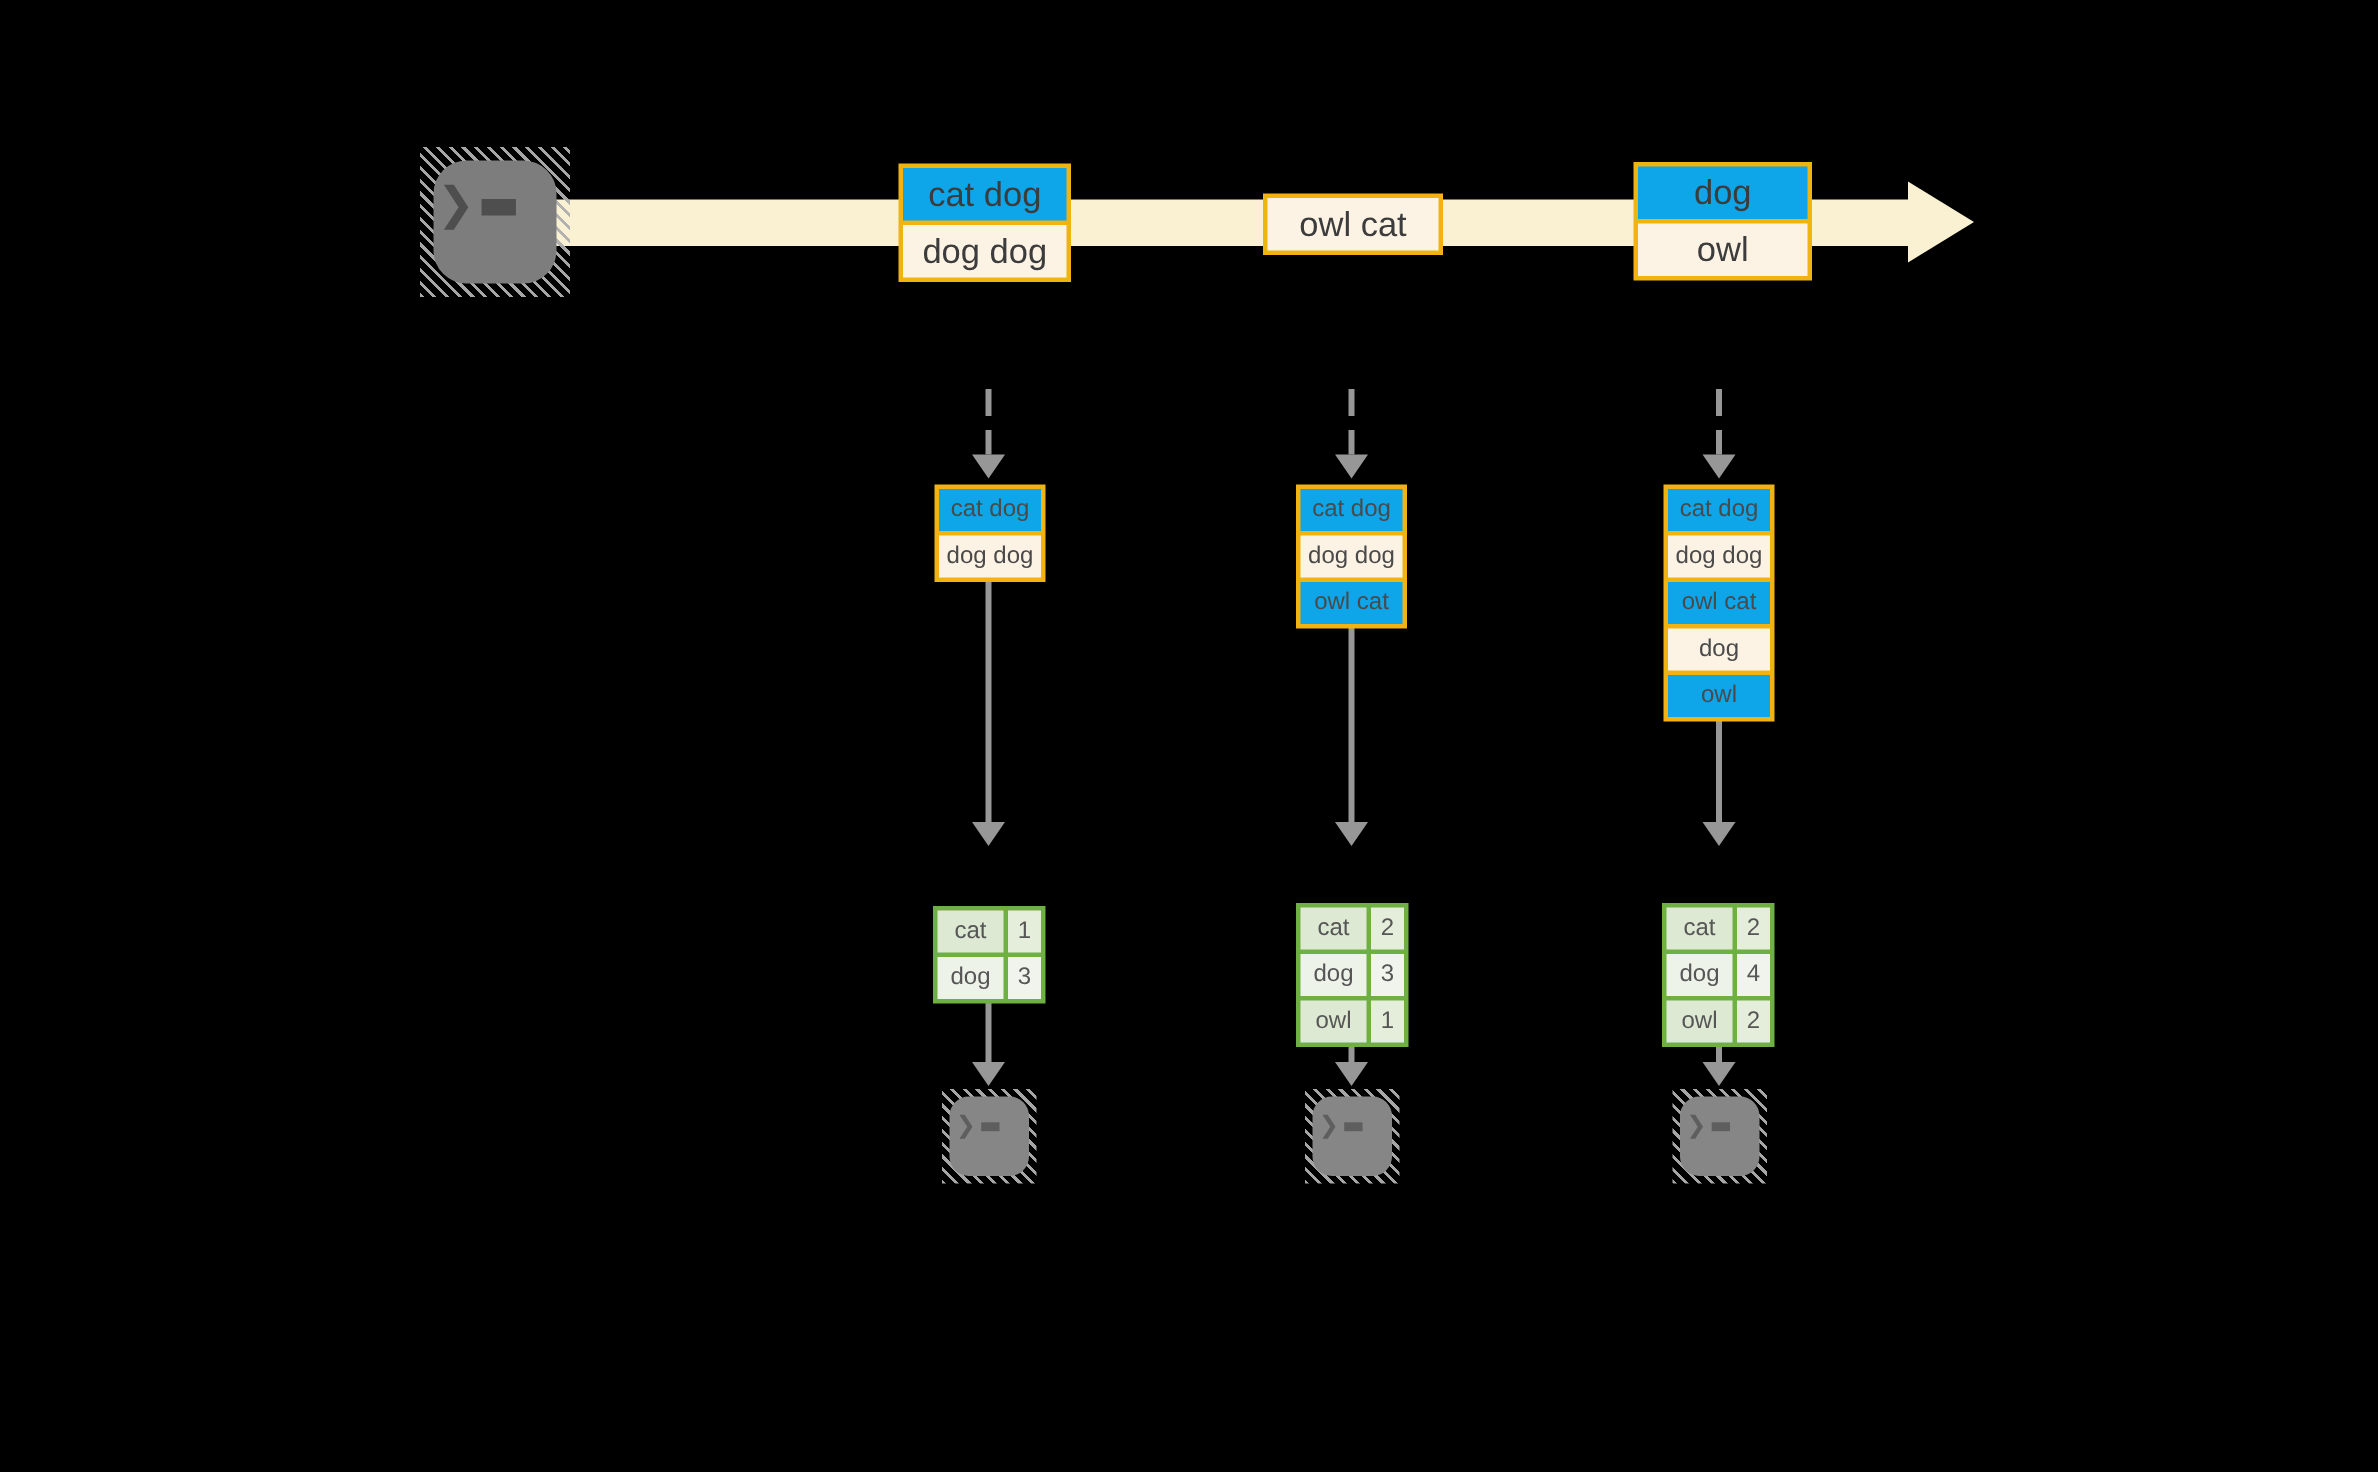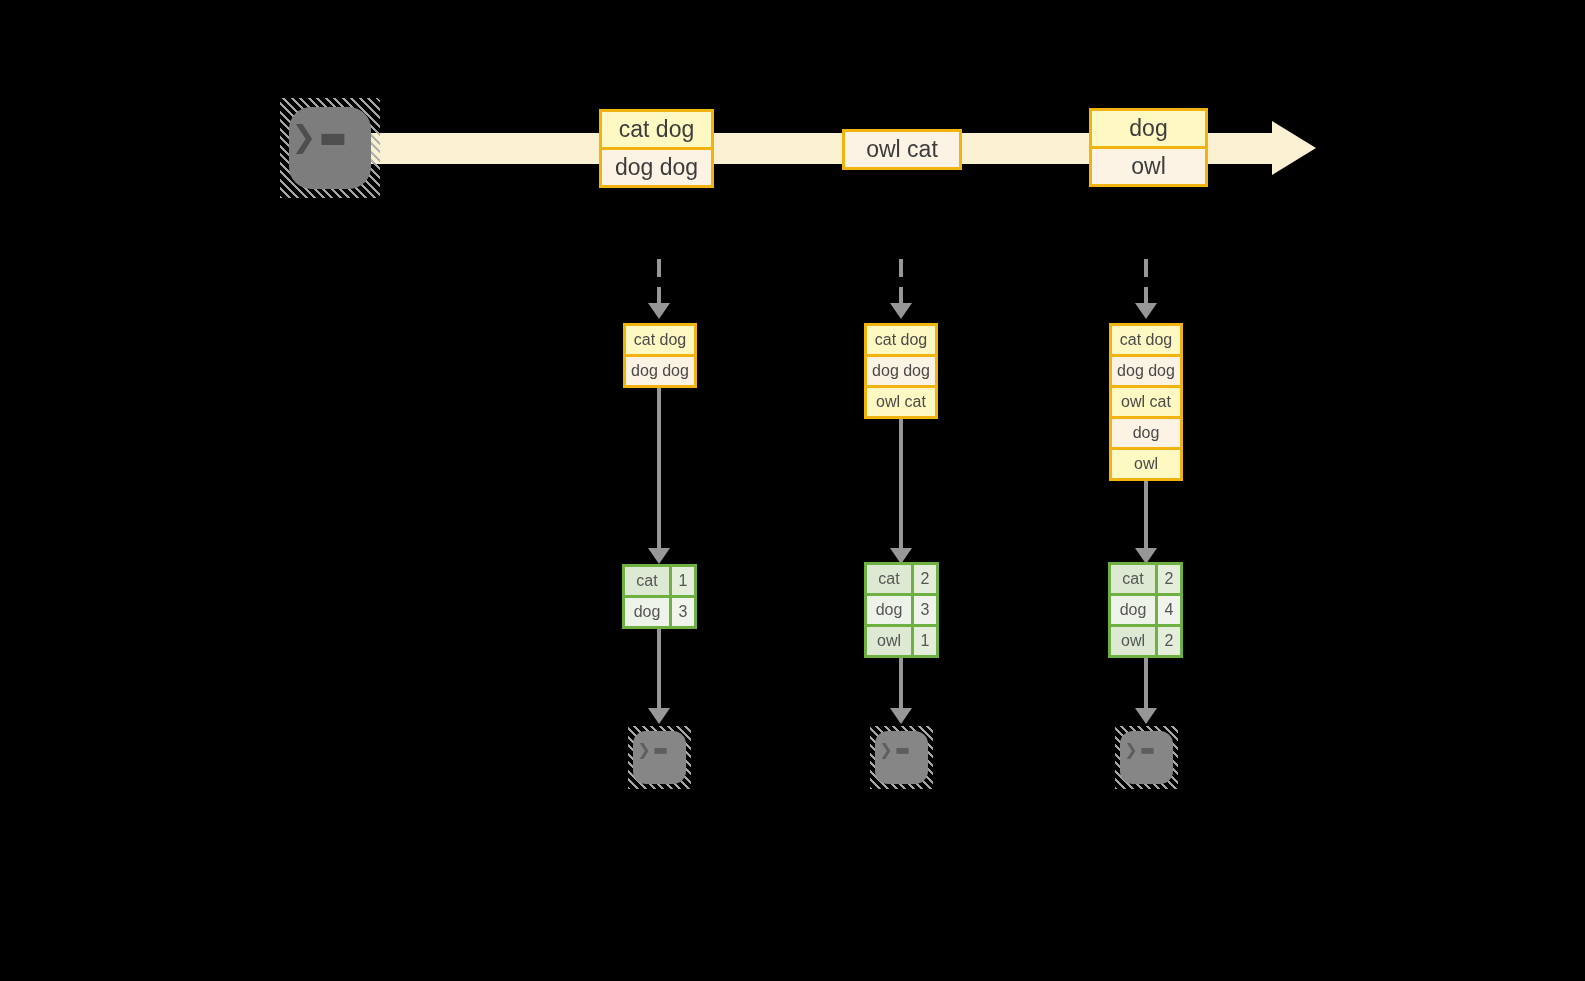--- a/index.html
+++ b/index.html
@@ -24,36 +24,36 @@
   .term-glyph { font-family:"DejaVu Sans",sans-serif; font-weight:bold; color:#4E4E4E;
           letter-spacing:2px; }
   .term-lg .term-glyph { font-size:30px; transform:translate(-10px,-12px); }
   .term-sm .term-glyph { font-size:16px; transform:translate(-6px,-8px); color:#5E5E5E; }
   
   .obox { position:absolute; background:#F0B310; padding:3px; box-sizing:border-box;
           display:flex; flex-direction:column; gap:3px; z-index:3; }
   .orow { display:flex; align-items:center; justify-content:center; color:#3C3C3C; }
   .orow.big { height:35px; font-size:23px; }
   .orow.sm  { height:28px; font-size:16px; color:#4A4A4A; }
-  .bg-dark  { background:#fef9c3; }
+  .bg-dark  { background:#0ea5e9; }
   .bg-light { background:#FDF3E5; }
   
   .vline { position:absolute; width:4px; background:#979797; z-index:2; }
   .vdash { position:absolute; width:4px; z-index:2;
            background:repeating-linear-gradient(to bottom,#979797 0 18px, transparent 18px 28px); }
   .ahead { position:absolute; width:0; height:0; z-index:2;
            border-left:11px solid transparent; border-right:11px solid transparent;
            border-top:16px solid #979797; }
   
   .query-label { position:absolute; left:694px; top:462px; width:429px; height:44px;
            background:#FFFFFF; z-index:1; display:flex; align-items:center;
            justify-content:center; font-size:30px; letter-spacing:.5px; color:#1A1A1A; }
   
   .gtable { position:absolute; background:#6FB042; padding:3px; z-index:3;
-           display:grid; grid-template-columns:44px 22px; gap:3px; }
+           display:grid; grid-template-columns:44px 22px; gap:3px;margin-top:40px; }
   .gcell { height:28px; display:flex; align-items:center; justify-content:center;
            font-size:16px; color:#565656; }
   .gl-dark  { background:#DDE9D3; }
   .gv-dark  { background:#E5EDDB; }
   .gl-light { background:#EDF3E9; }
   .gv-light { background:#F0F4EC; }
 </style>
 </head>
 <body>
 

